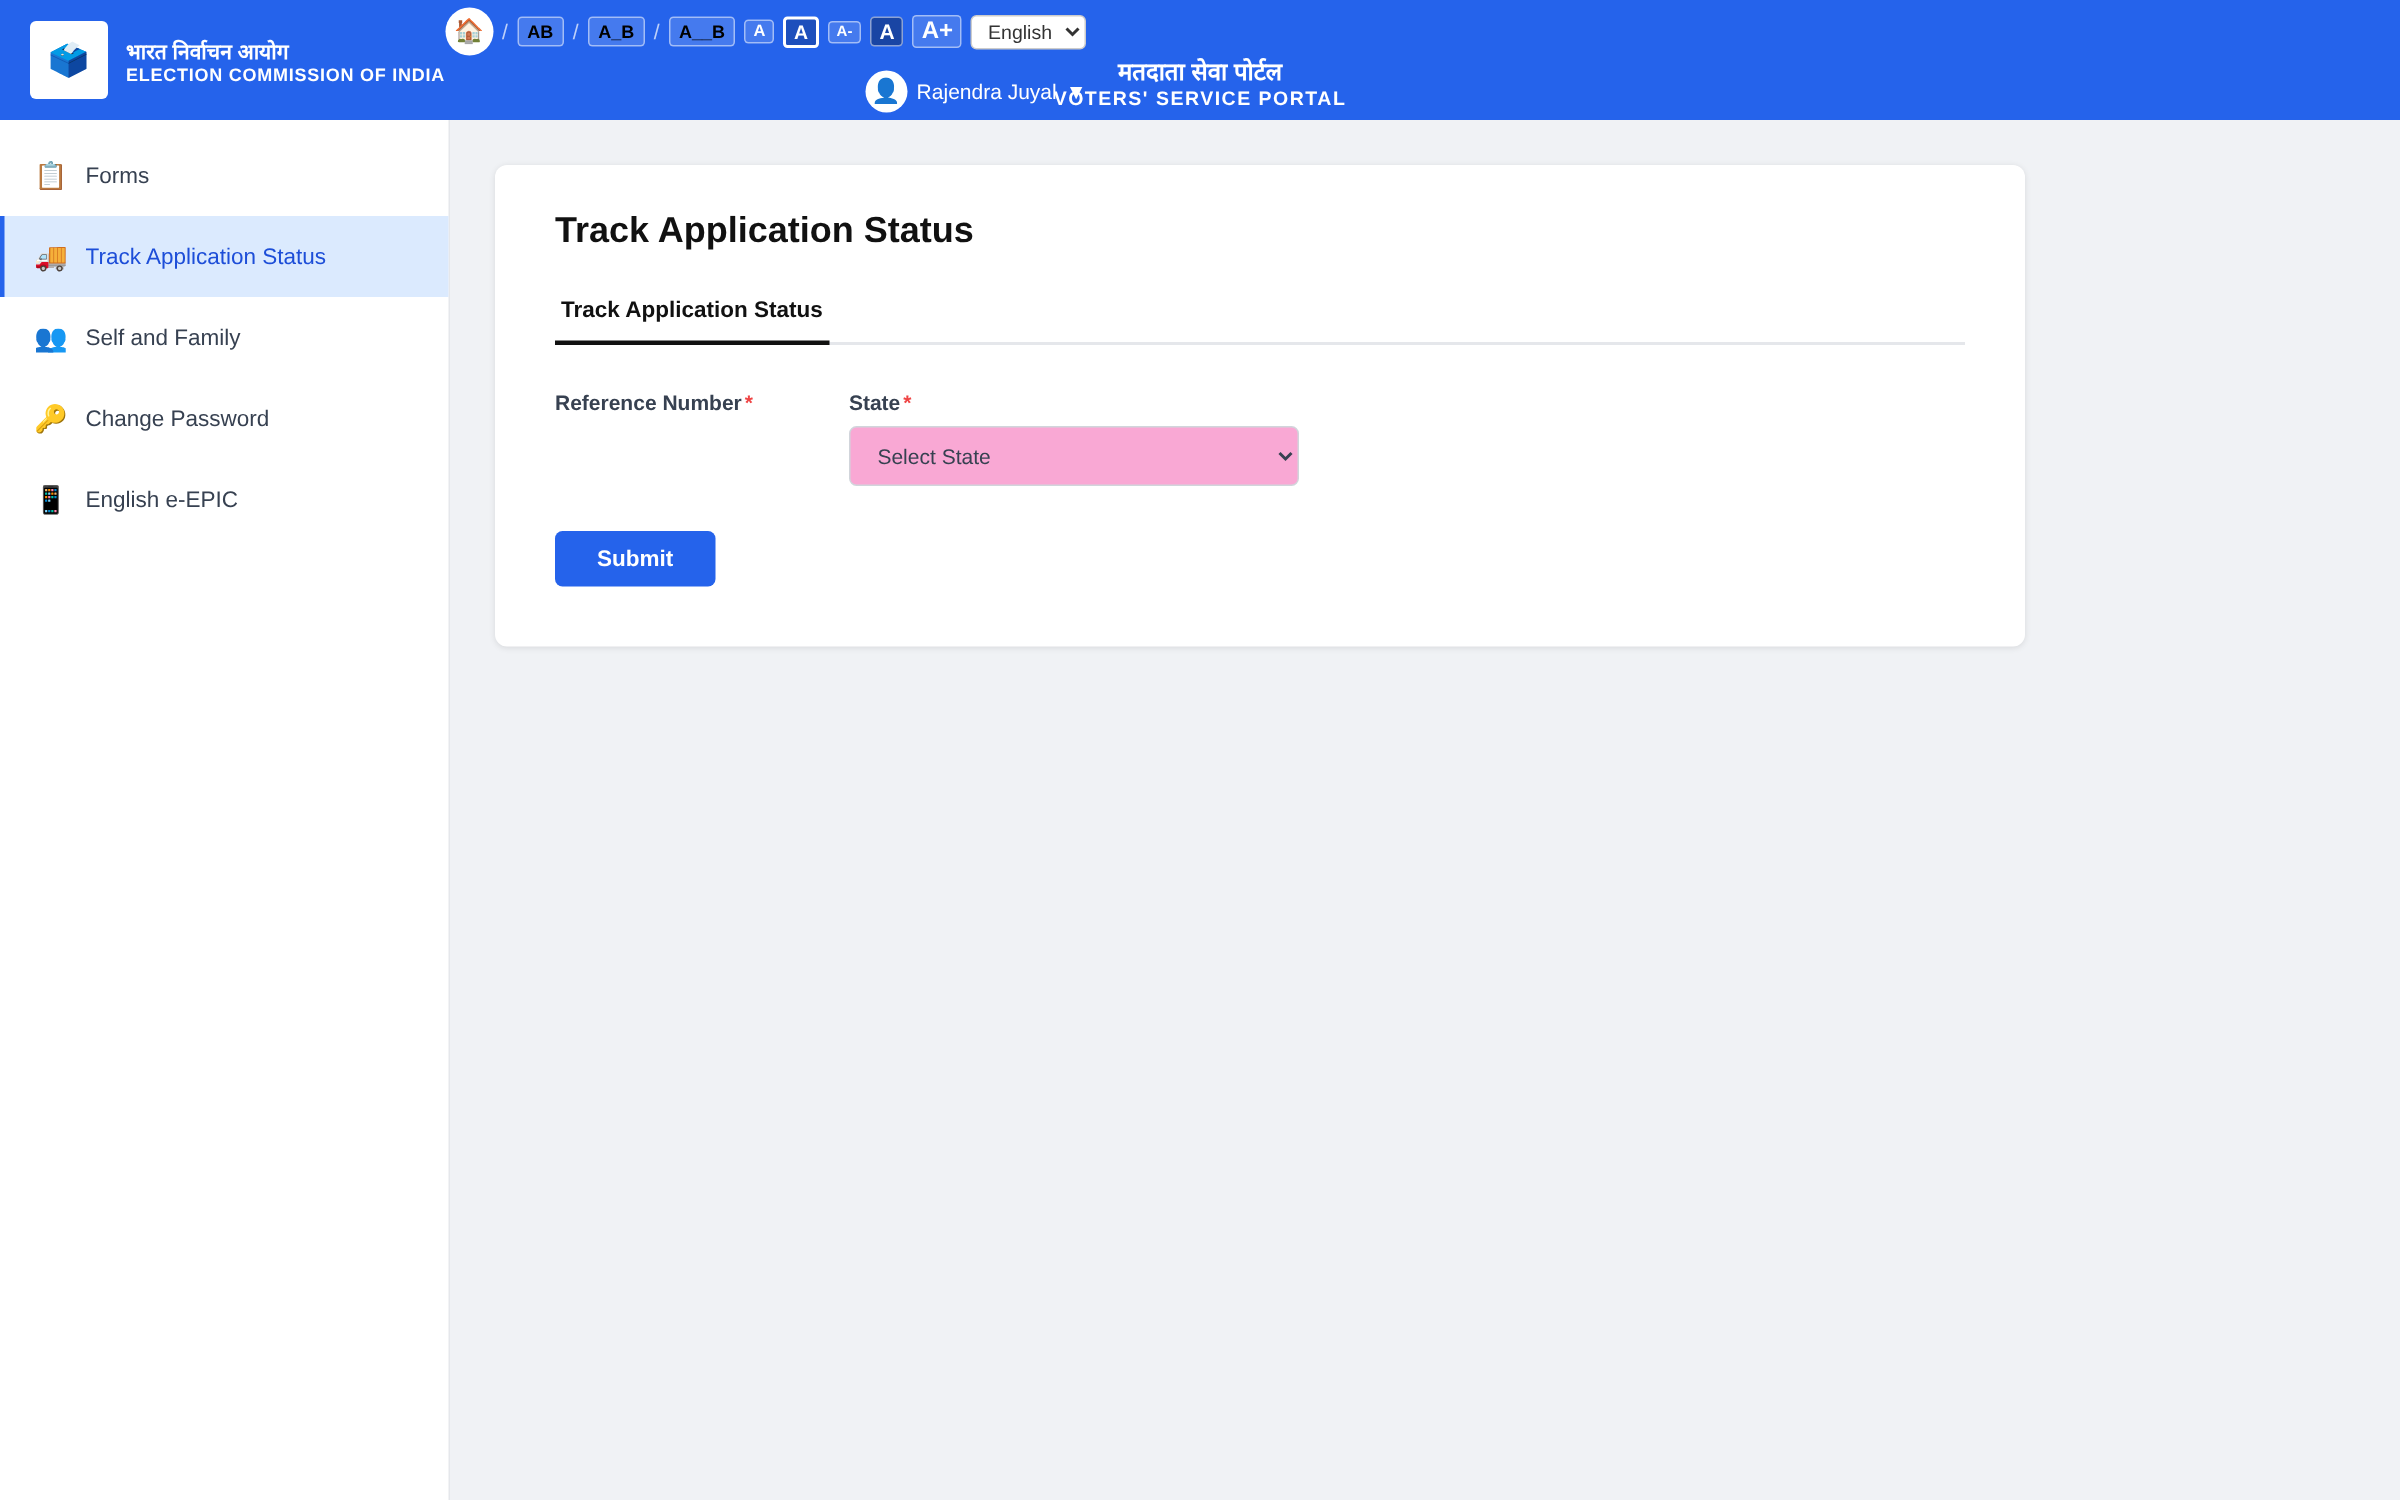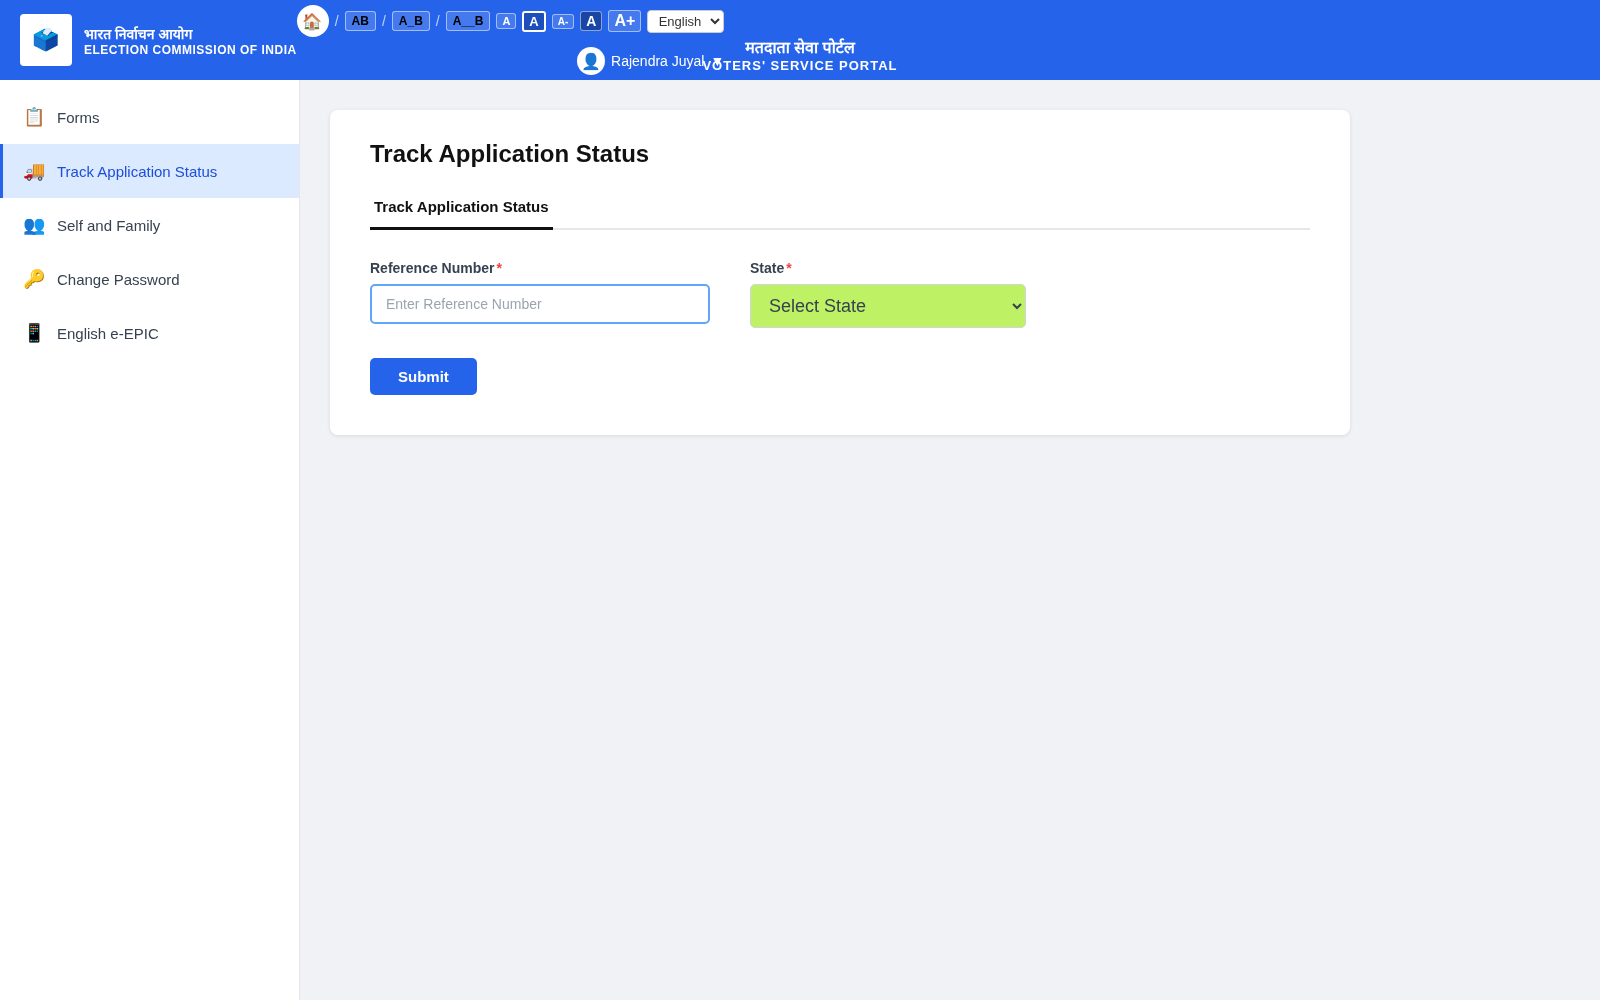--- a/index.html
+++ b/index.html
@@ -206,21 +206,21 @@
       font-size: 15px;
       font-weight: 600;
       color: #111;
       border-bottom: 3px solid #111;
       cursor: pointer;
       position: relative;
       top: 2px;
     }
     .form-row {
       display: flex;
-      gap: 40px;
+      gap: 64px;
       margin-bottom: 30px;
       align-items: flex-start;
     }
     .form-group {
       display: flex;
       flex-direction: column;
       gap: 8px;
     }
     .form-group label {
       font-size: 14px;
@@ -237,27 +237,27 @@
       border: 2px solid #60a5fa;
       border-radius: 5px;
       font-size: 14px;
       color: #9ca3af;
       outline: none;
     }
     .form-input::placeholder {
       color: #9ca3af;
     }
     .form-select {
-      width: 276px;
+      width: 300px;
       padding: 10px 14px;
       border: 1px solid #d1d5db;
       border-radius: 5px;
-      font-size: 18px;
+      font-size: 14px;
       color: #374151;
-      background: #bef264;
+      background: #f9a8d4;
       cursor: pointer;
       appearance: auto;
     }
     .submit-btn {
       background: #2563EB;
       color: #ffffff;
       border: none;
       border-radius: 5px;
       padding: 10px 28px;
       font-size: 15px;
@@ -371,21 +371,20 @@
 
       <div class="tab-bar">
         <span class="tab-item">Track Application Status</span>
       </div>
 
       <div class="form-row">
         <div class="form-group">
           <label>
             <span>Reference Number</span><span class="required-star">*</span>
           </label>
-          <input class="form-input" type="text" placeholder="Enter Reference Number" style="">
         </div>
 
         <div class="form-group">
           <label>
             <span>State</span><span class="required-star">*</span>
           </label>
           <select class="form-select">
             <option value="">Select State</option>
             <option value="ap">Andhra Pradesh</option>
             <option value="ar">Arunachal Pradesh</option>

